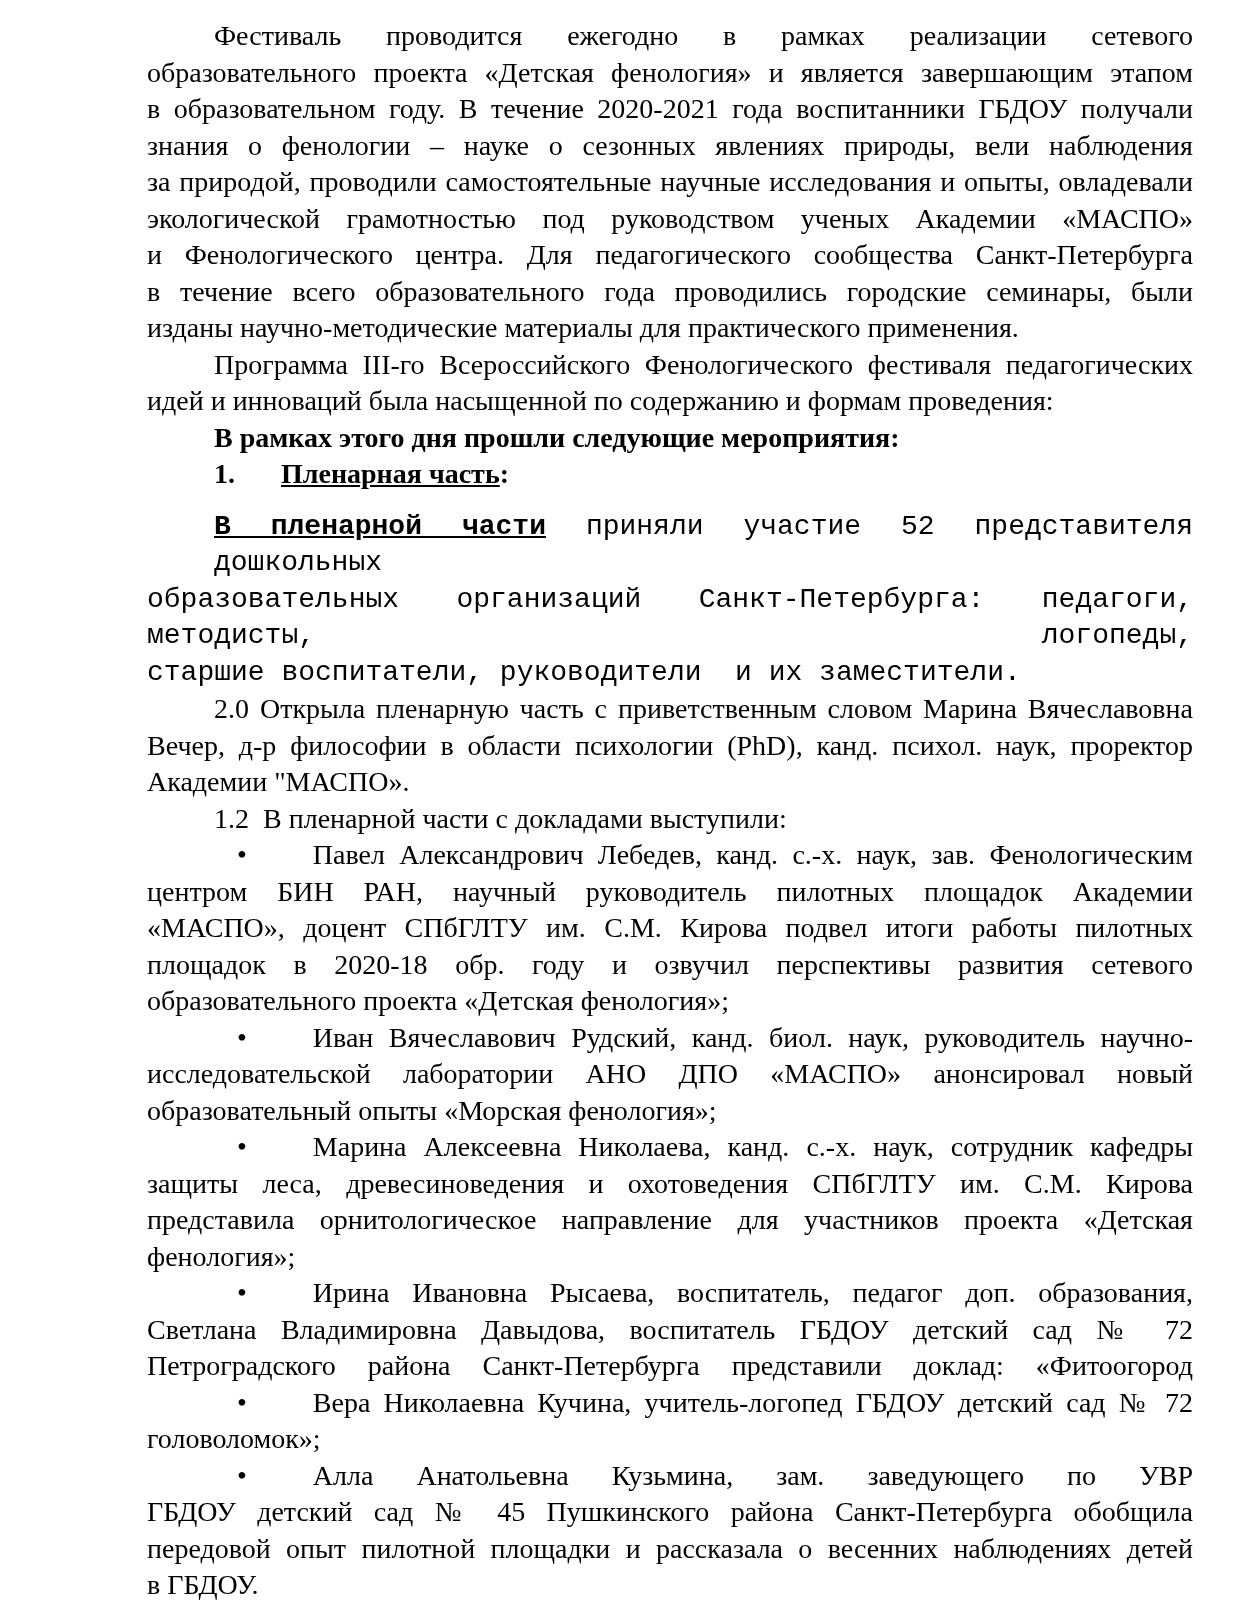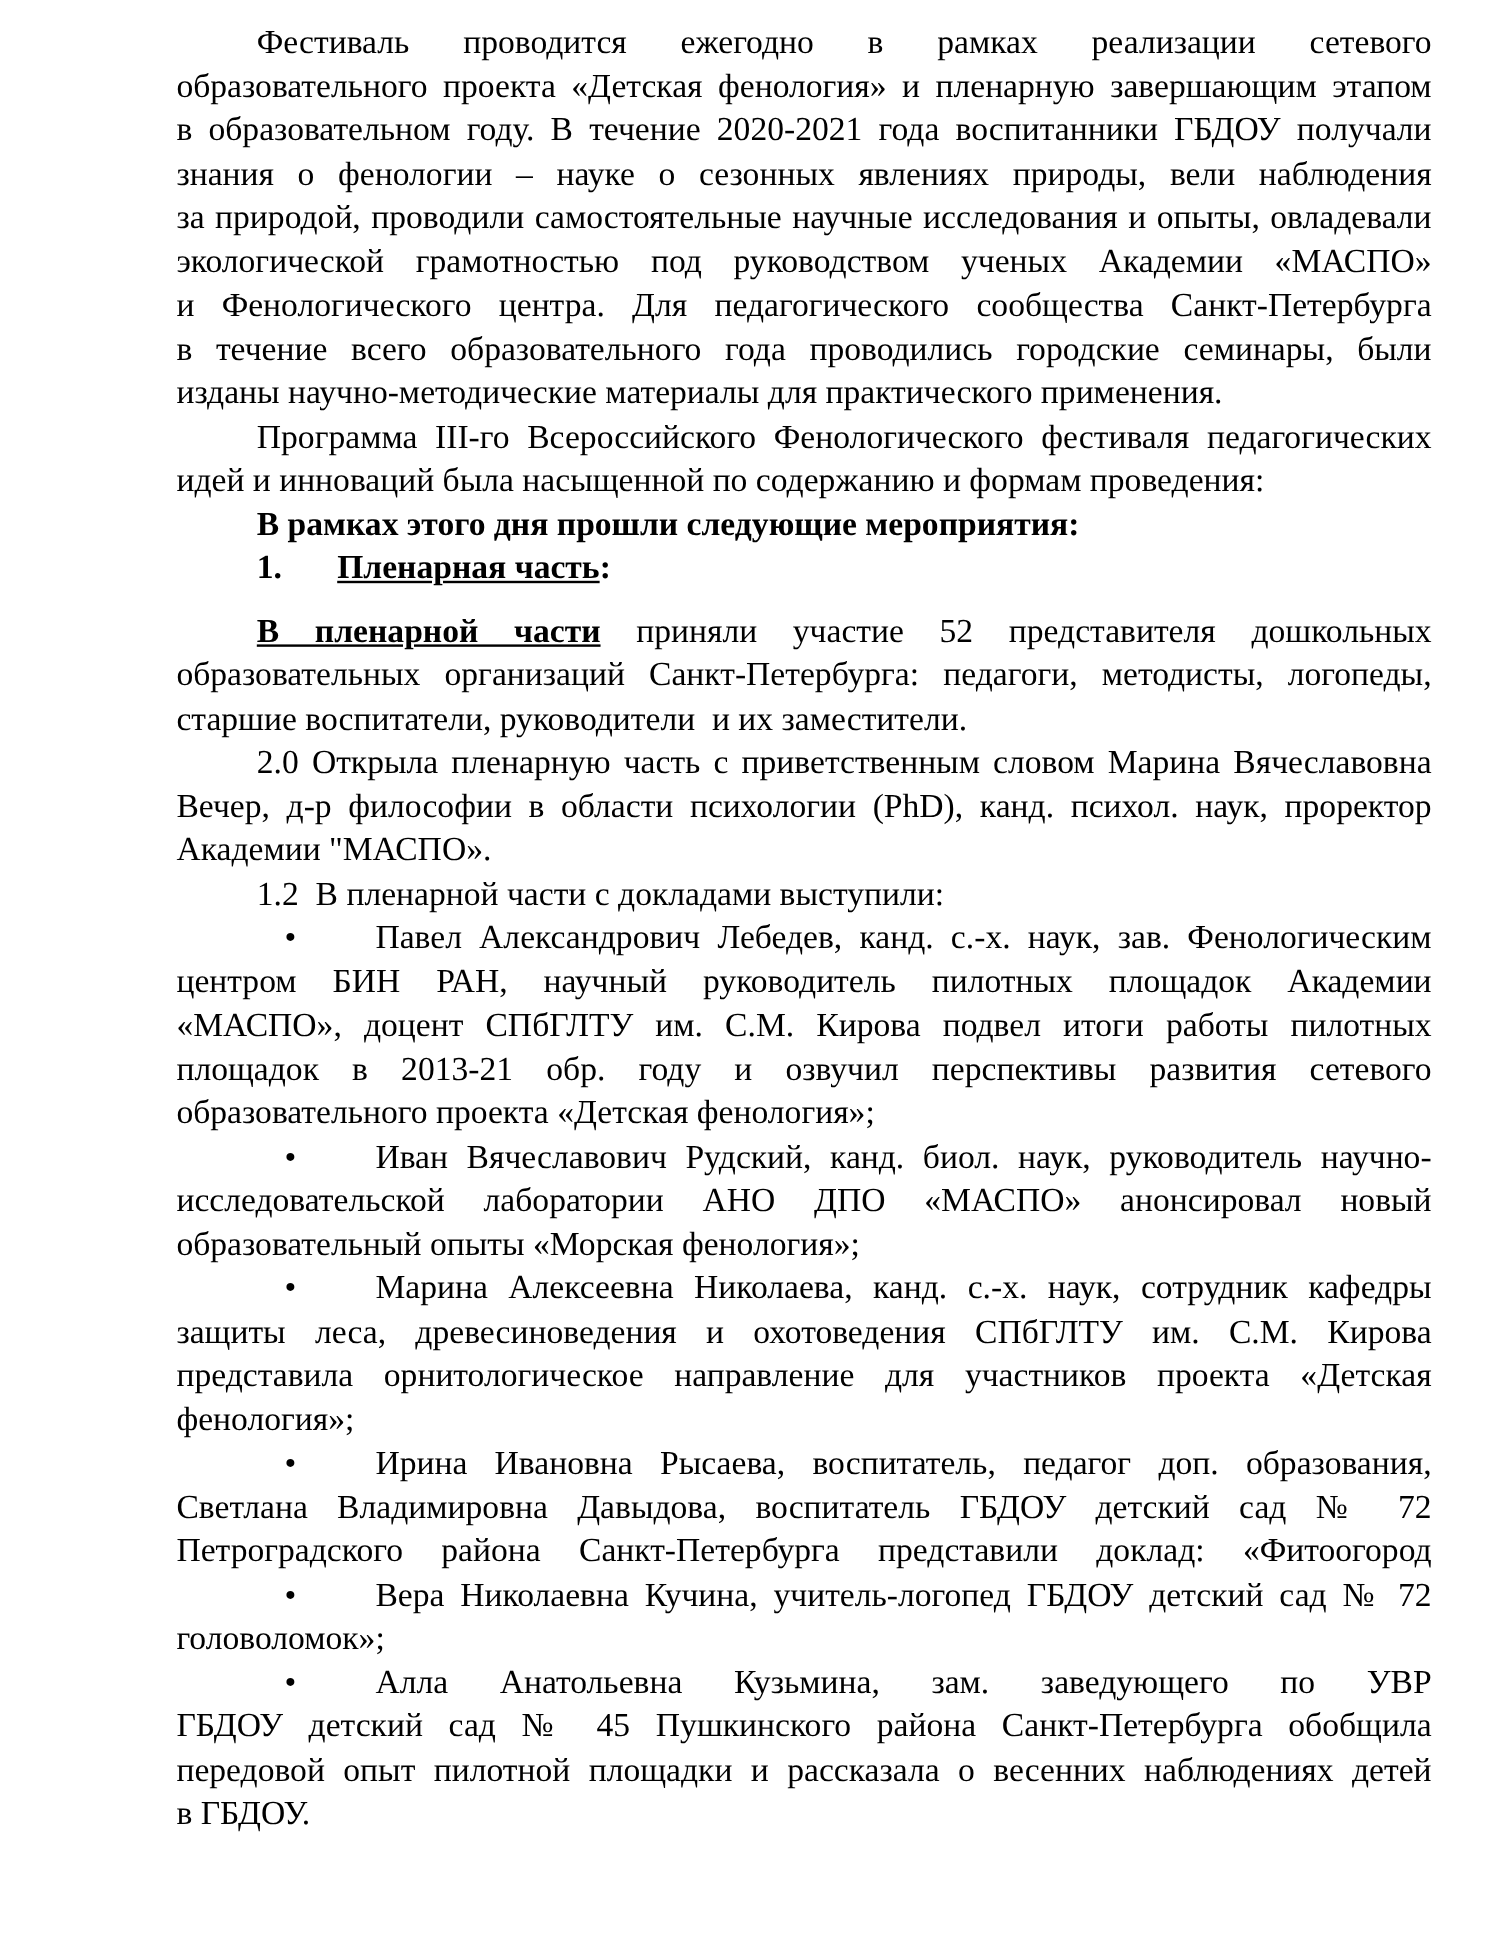--- a/index.html
+++ b/index.html
@@ -28,30 +28,30 @@
   .line.left {
     text-align: left;
     text-align-last: left;
   }
   .ind { padding-left: 67px; }
   .bind { padding-left: 90px; }
   .b { font-weight: bold; }
   .u { text-decoration: underline; }
   .num-gap { display: inline-block; width: 46px; }
   .blt-gap { display: inline-block; width: 66px; }
-  .lead-para { margin-top: 16px; }
+  .lead-para { margin-top: 16px; font-family: Liberation Mono, monospace; }
 </style>
 </head>
 <body>
 
 <div class="doc">
 
   <div>
     <div class="line ind">Фестиваль проводится ежегодно в рамках реализации сетевого</div>
-    <div class="line">образовательного проекта «Детская фенология» и пленарную завершающим этапом</div>
+    <div class="line">образовательного проекта «Детская фенология» и является завершающим этапом</div>
     <div class="line">в образовательном году. В течение 2020-2021 года воспитанники ГБДОУ получали</div>
     <div class="line">знания о фенологии – науке о сезонных явлениях природы, вели наблюдения</div>
     <div class="line">за природой, проводили самостоятельные научные исследования и опыты, овладевали</div>
     <div class="line">экологической грамотностью под руководством ученых Академии «МАСПО»</div>
     <div class="line">и Фенологического центра. Для педагогического сообщества Санкт-Петербурга</div>
     <div class="line">в течение всего образовательного года проводились городские семинары, были</div>
     <div class="line left">изданы научно-методические материалы для практического применения.</div>
   </div>
 
   <div>
@@ -76,21 +76,21 @@
     <div class="line">Вечер, д-р философии в области психологии (PhD), канд. психол. наук, проректор</div>
     <div class="line left">Академии "МАСПО».</div>
   </div>
 
   <div class="line left ind">1.2&nbsp; В пленарной части с докладами выступили:</div>
 
   <div>
     <div class="line bind"><span>•</span><span class="blt-gap"></span><span>Павел Александрович Лебедев, канд. с.-х. наук, зав. Фенологическим</span></div>
     <div class="line">центром БИН РАН, научный руководитель пилотных площадок Академии</div>
     <div class="line">«МАСПО», доцент СПбГЛТУ им. С.М. Кирова подвел итоги работы пилотных</div>
-    <div class="line">площадок в 2013-21 обр. году и озвучил перспективы развития сетевого</div>
+    <div class="line">площадок в 2020-18 обр. году и озвучил перспективы развития сетевого</div>
     <div class="line left">образовательного проекта «Детская фенология»;</div>
   </div>
 
   <div>
     <div class="line bind"><span>•</span><span class="blt-gap"></span><span>Иван Вячеславович Рудский, канд. биол. наук, руководитель научно-</span></div>
     <div class="line">исследовательской лаборатории АНО ДПО «МАСПО» анонсировал новый</div>
     <div class="line left">образовательный опыты «Морская фенология»;</div>
   </div>
 
   <div>

